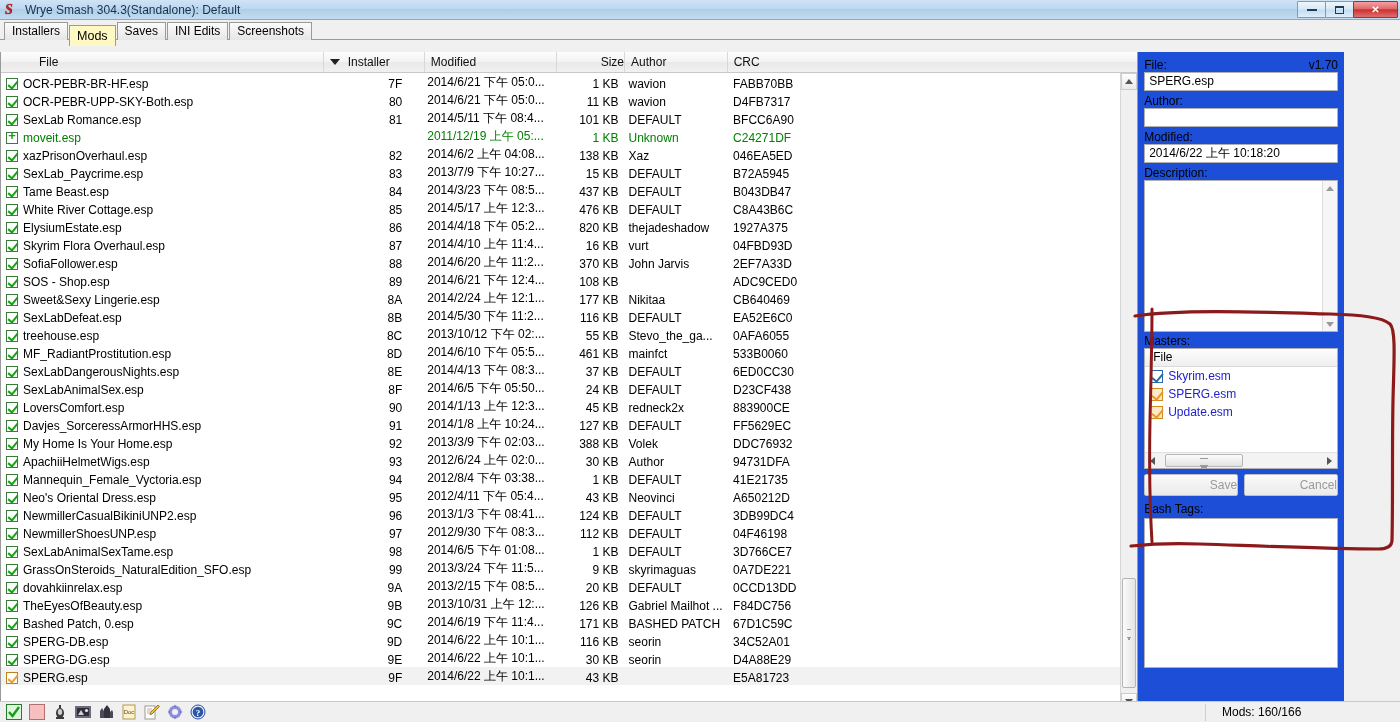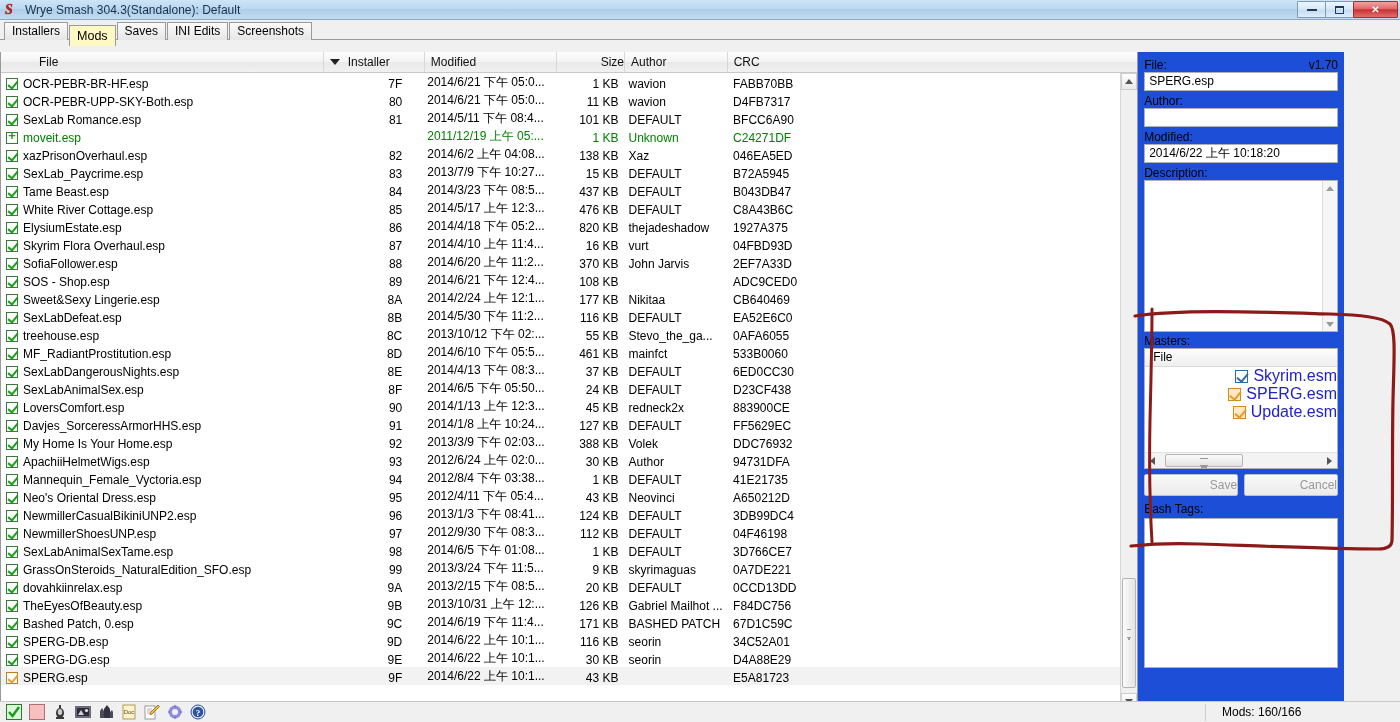--- a/index.html
+++ b/index.html
@@ -308,22 +308,21 @@
     border-bottom: 1px solid #dadada;
     line-height: 17px;
     padding-left: 8px;
     font-size: 12px;
   }
   .mrow {
     display: flex; align-items: center;
     height: 18px;
     padding-left: 5px;
     color: #2222cc;
-    font-size: 16px;
-    justify-content: flex-end;
+    font-size: 12px;
   }
   .mchk {
     width: 13px; height: 13px;
     border: 1px solid #2a6aa8;
     background: #fff;
     margin-right: 5px;
     position: relative;
     flex: none;
   }
   .mchk::after {

